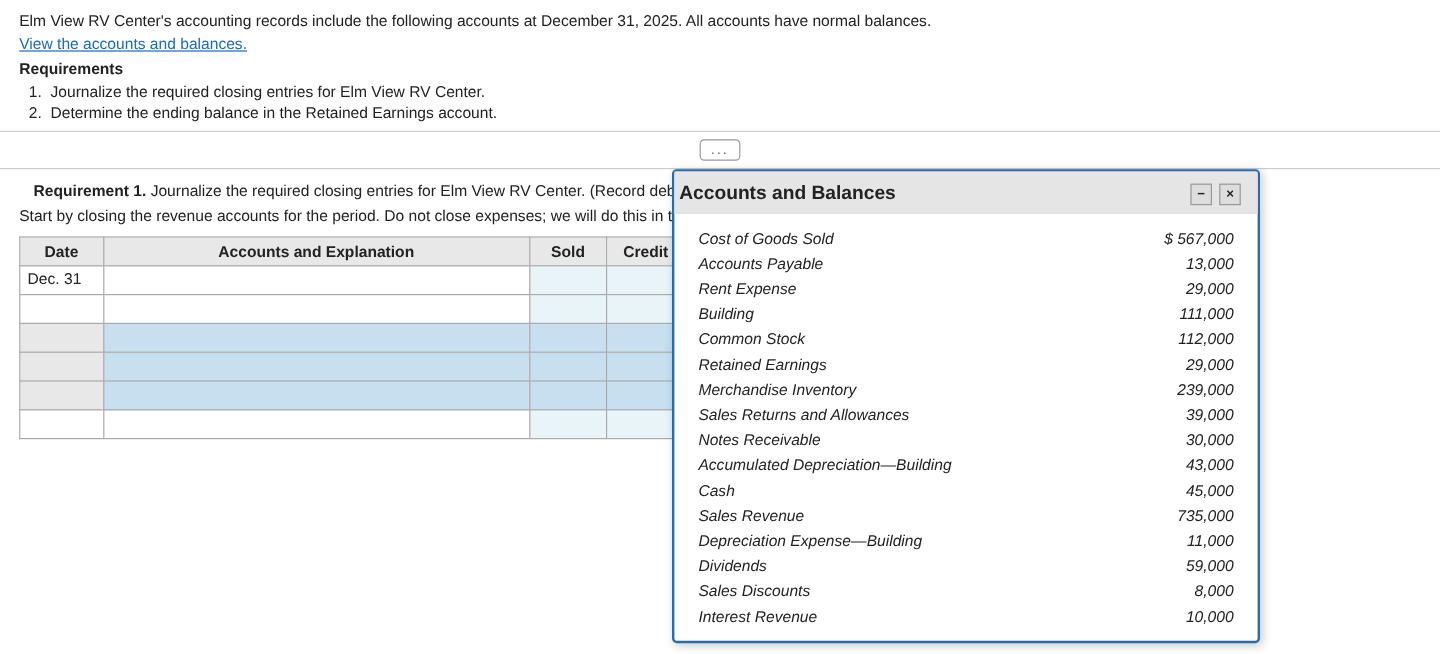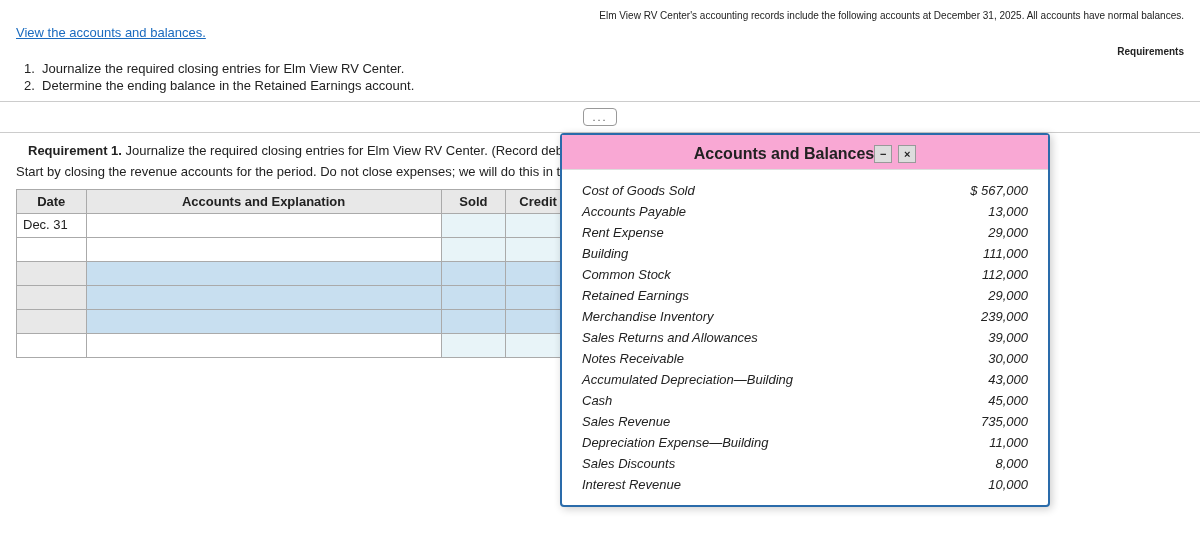--- a/index.html
+++ b/index.html
@@ -13,22 +13,21 @@
       overflow: hidden;
     }
 
     .top-section {
       padding: 10px 16px 6px 16px;
       border-bottom: 1px solid #ccc;
     }
 
     .top-section p {
       margin-bottom: 4px;
-      font-size: 10px;
-      text-align: right;
+      font-size: 13px;
     }
 
     .link {
       color: #1a6bbf;
       text-decoration: underline;
       cursor: pointer;
       font-size: 13px;
       display: inline-block;
       margin-bottom: 6px;
     }
@@ -170,24 +169,24 @@
       left: 560px;
       width: 490px;
       background: #fff;
       border: 2px solid #2a6baa;
       border-radius: 4px;
       box-shadow: 2px 2px 8px rgba(0,0,0,0.2);
       z-index: 10;
     }
 
     .popup-header {
-      background: #f9a8d4;
-      padding: 10px 14px 6px 14px;
+      background: #e5e5e5;
+      padding: 10px 14px 6px 4px;
       display: flex;
-      justify-content: center;
+      justify-content: space-between;
       align-items: center;
       border-bottom: 1px solid #ddd;
     }
 
     .popup-title {
       font-size: 16px;
       font-weight: bold;
       color: #222;
     }
 
@@ -405,20 +404,24 @@
             </tr>
             <tr>
               <td>Sales Revenue</td>
               <td>735,000</td>
             </tr>
             <tr>
               <td>Depreciation Expense—Building</td>
               <td>11,000</td>
             </tr>
             <tr>
+              <td>Dividends</td>
+              <td>59,000</td>
+            </tr>
+            <tr>
               <td>Sales Discounts</td>
               <td>8,000</td>
             </tr>
             <tr>
               <td>Interest Revenue</td>
               <td>10,000</td>
             </tr>
           </tbody>
       </table>
     </div>

